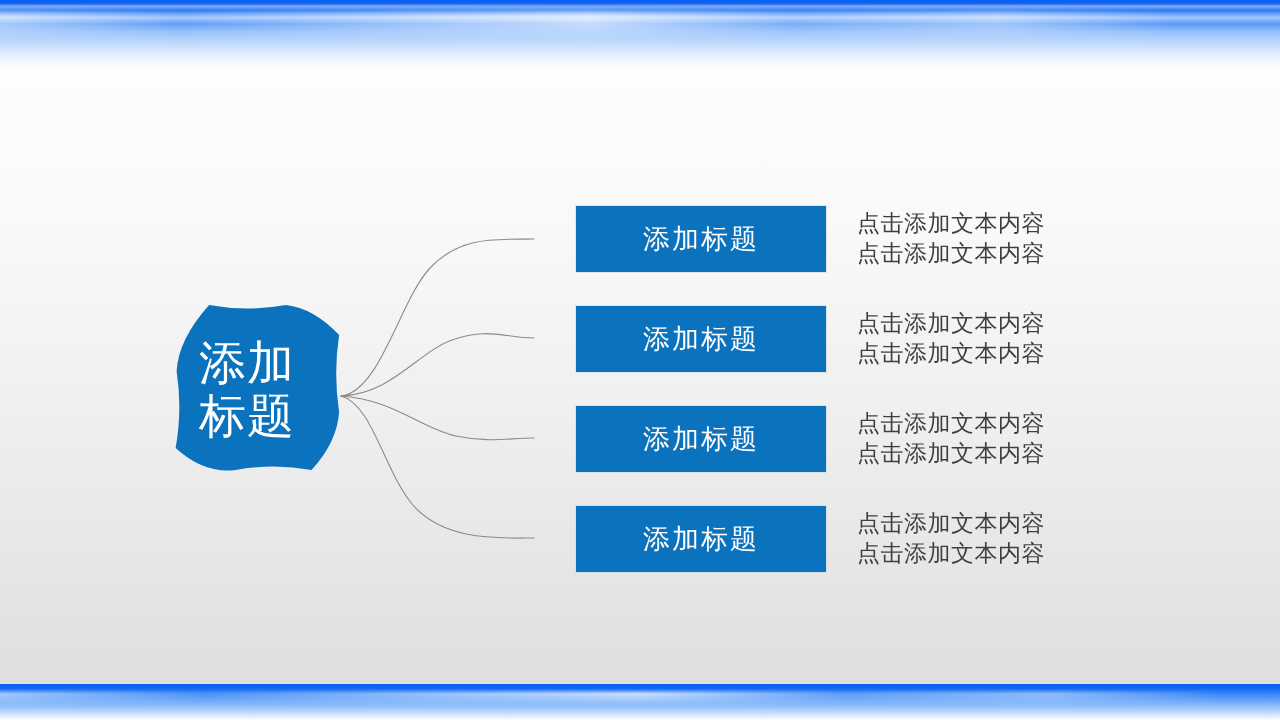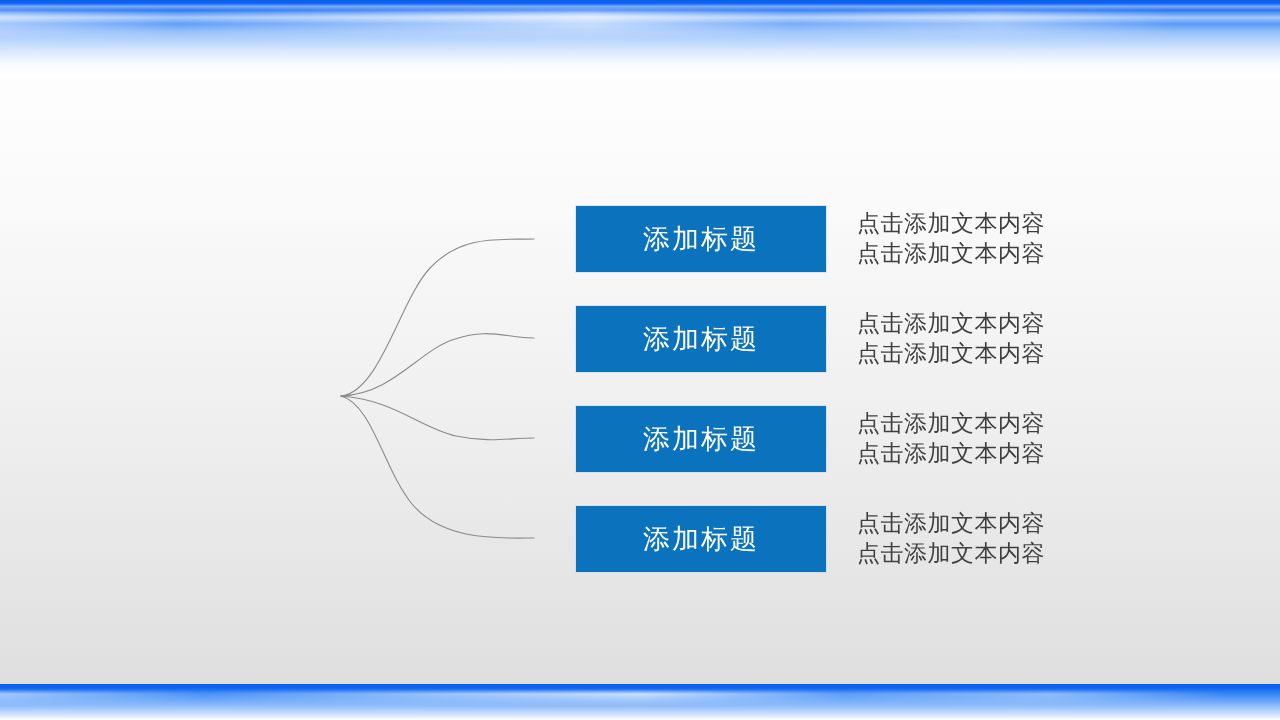--- a/index.html
+++ b/index.html
@@ -137,20 +137,37 @@
 
   <svg id="connectors" viewBox="0 0 1280 720" xmlns="http://www.w3.org/2000/svg">
     <g fill="none" stroke="#8a8a8a" stroke-width="1.1" stroke-linecap="round">
       <path d="M341,396 C 380,392 400,300 430,268 C 462,234 500,240 534,239"></path>
       <path d="M341,396 C 392,394 418,352 452,340 C 488,327 506,338 534,338"></path>
       <path d="M341,396 C 395,400 420,428 456,436 C 490,443 508,438 534,438"></path>
       <path d="M341,396 C 372,404 384,470 412,504 C 444,542 502,538 534,538"></path>
     </g>
   </svg>
 
+  <div id="badge">
+    <svg viewBox="0 0 198 204" xmlns="http://www.w3.org/2000/svg">
+      <path fill="#0b72be" d="M 60,3
+               Q 99,10 138,3
+               Q 166,6 192,33
+               Q 186,71 192,110
+               Q 190,140 164,168
+               Q 126,161 87,168
+               Q 55,172 26,146
+               Q 33,108 27,69
+               Q 29,37 60,3 Z" transform="translate(2,14) scale(0.985,1.0)"></path>
+    </svg>
+    <div class="badge-label">
+      <span>添加</span>
+      <span>标题</span>
+    </div>
+  </div>
 
   <div class="row" style="top:206px;">
     <div class="title-box">
       <span>添加标题</span>
     </div>
     <div class="desc">
       <div>点击添加文本内容</div>
       <div>点击添加文本内容</div>
     </div>
   </div>

